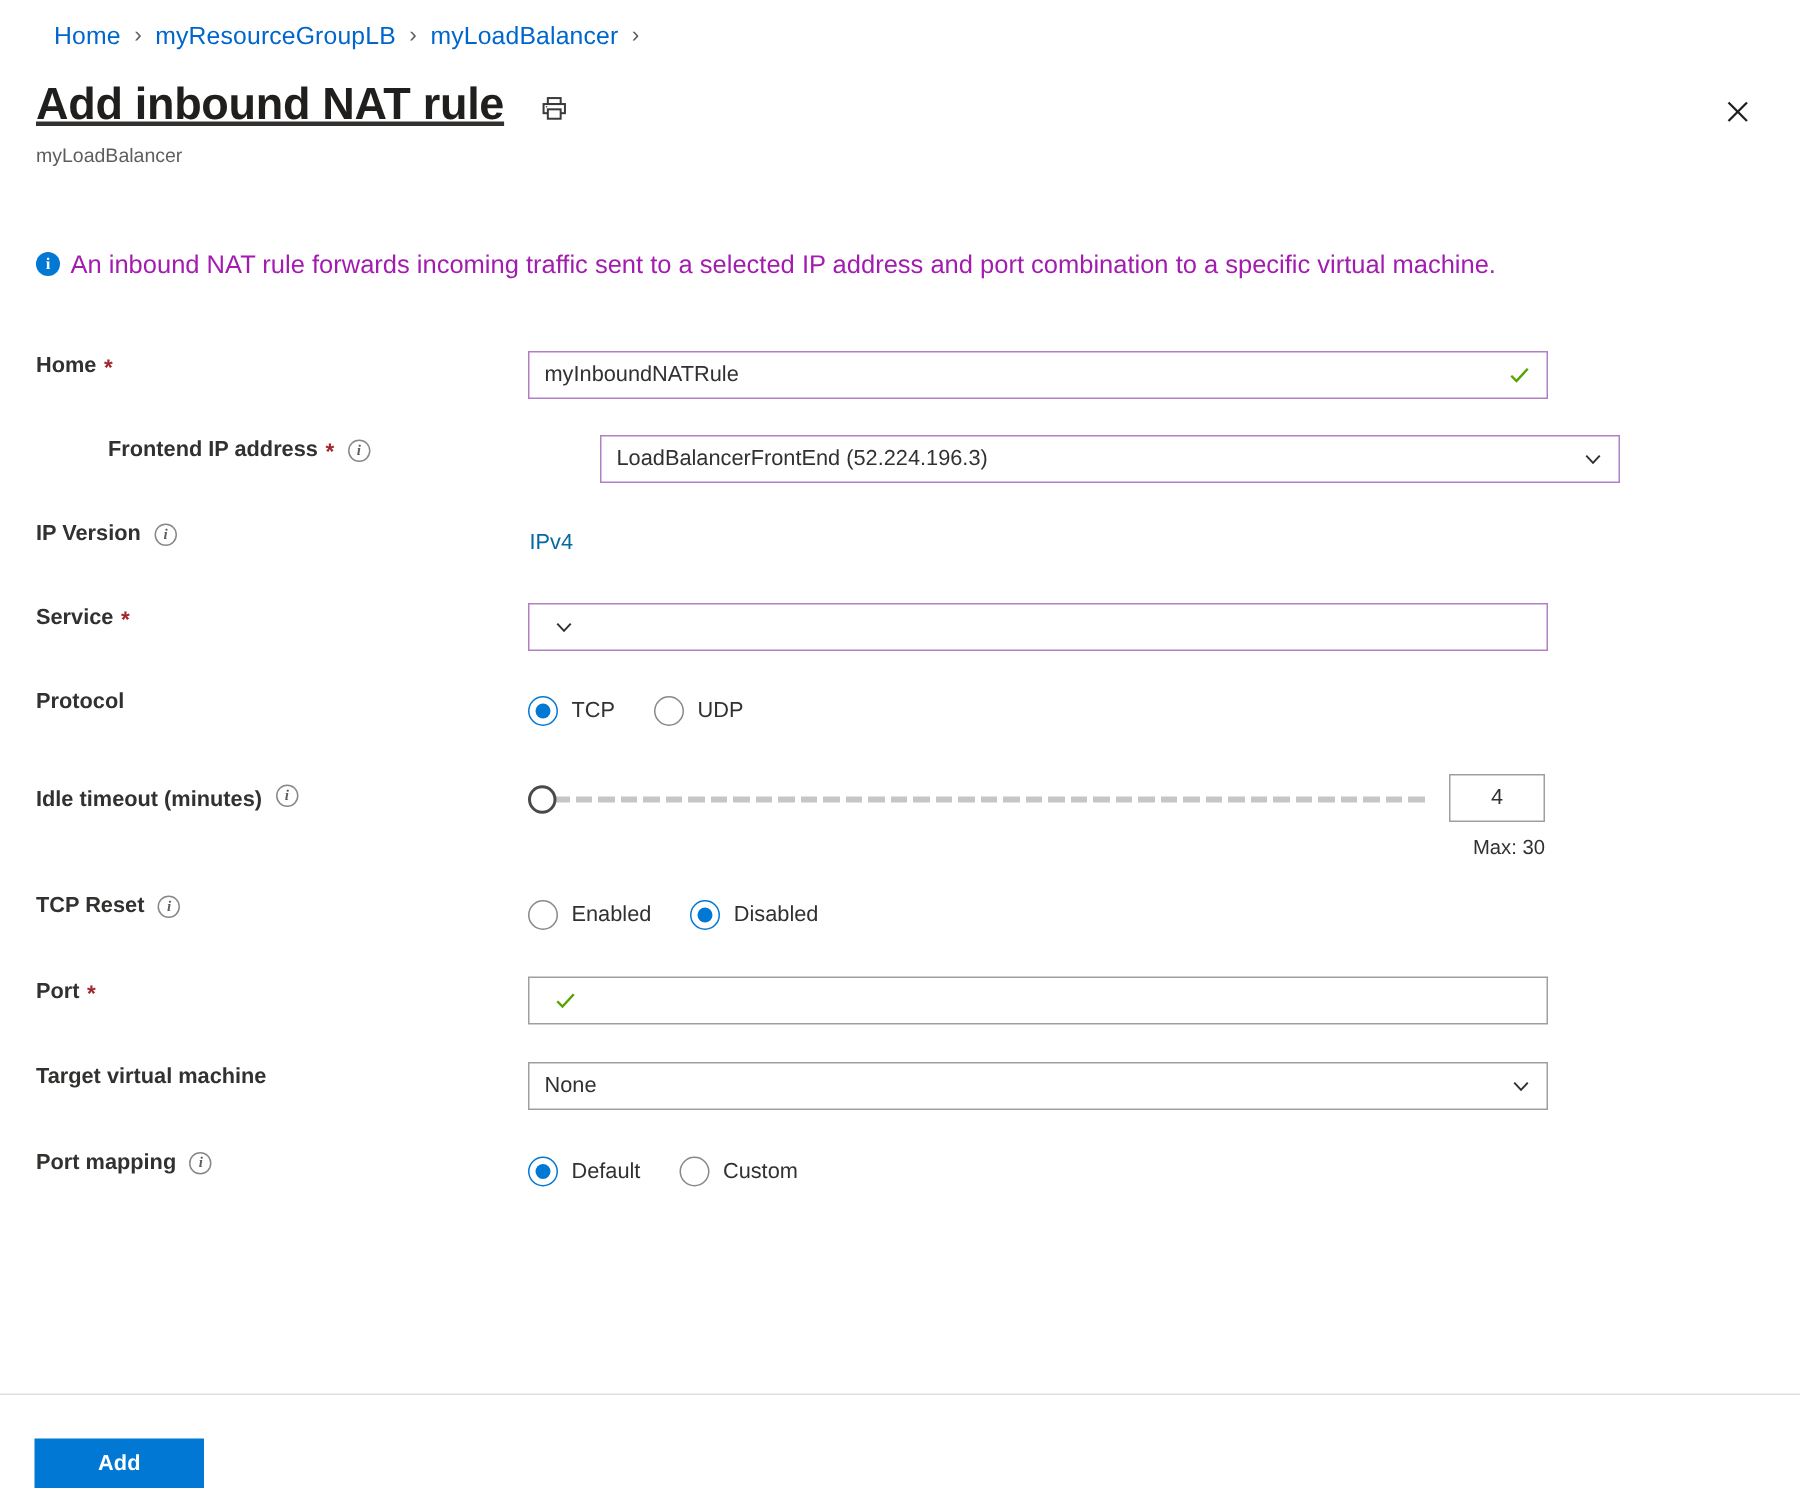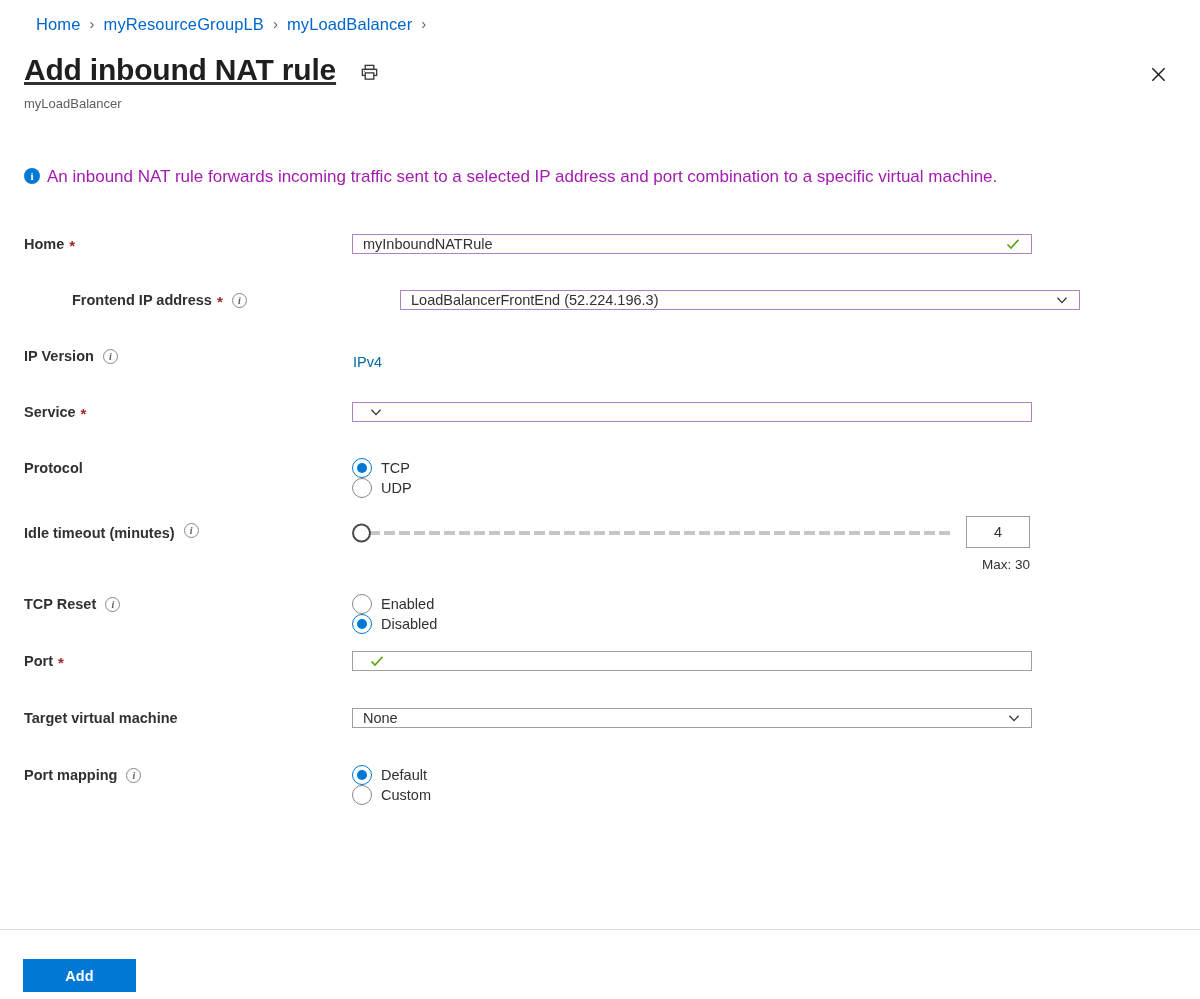--- a/index.html
+++ b/index.html
@@ -166,21 +166,21 @@
     line-height: 13px;
     margin-left: 9px;
     cursor: pointer;
     flex: 0 0 auto;
   }
   .control { flex: 1 1 auto; }
 
   
   .textbox {
     width: 680px;
-    height: 20px;
+    height: 32px;
     border: 1px solid #b37fc4;
     background: #ffffff;
     display: flex;
     align-items: center;
     padding: 0 10px;
     position: relative;
   }
   .textbox.plain { border-color: #a19f9d; }
   .textbox input {
     border: none;
@@ -210,23 +210,22 @@
   .static-value {
     font-size: 14.5px;
     color: #0369a1;
     line-height: 32px;
     padding-left: 1px;
   }
 
   
   .radio-group {
     display: flex;
-    align-items: flex-start;
+    align-items: center;
     height: 32px;
-    flex-direction: column;
   }
   .radio-opt {
     display: flex;
     align-items: center;
     cursor: pointer;
     margin-right: 26px;
   }
   .radio-opt:last-child { margin-right: 0; }
   .radio-mark {
     width: 20px;

